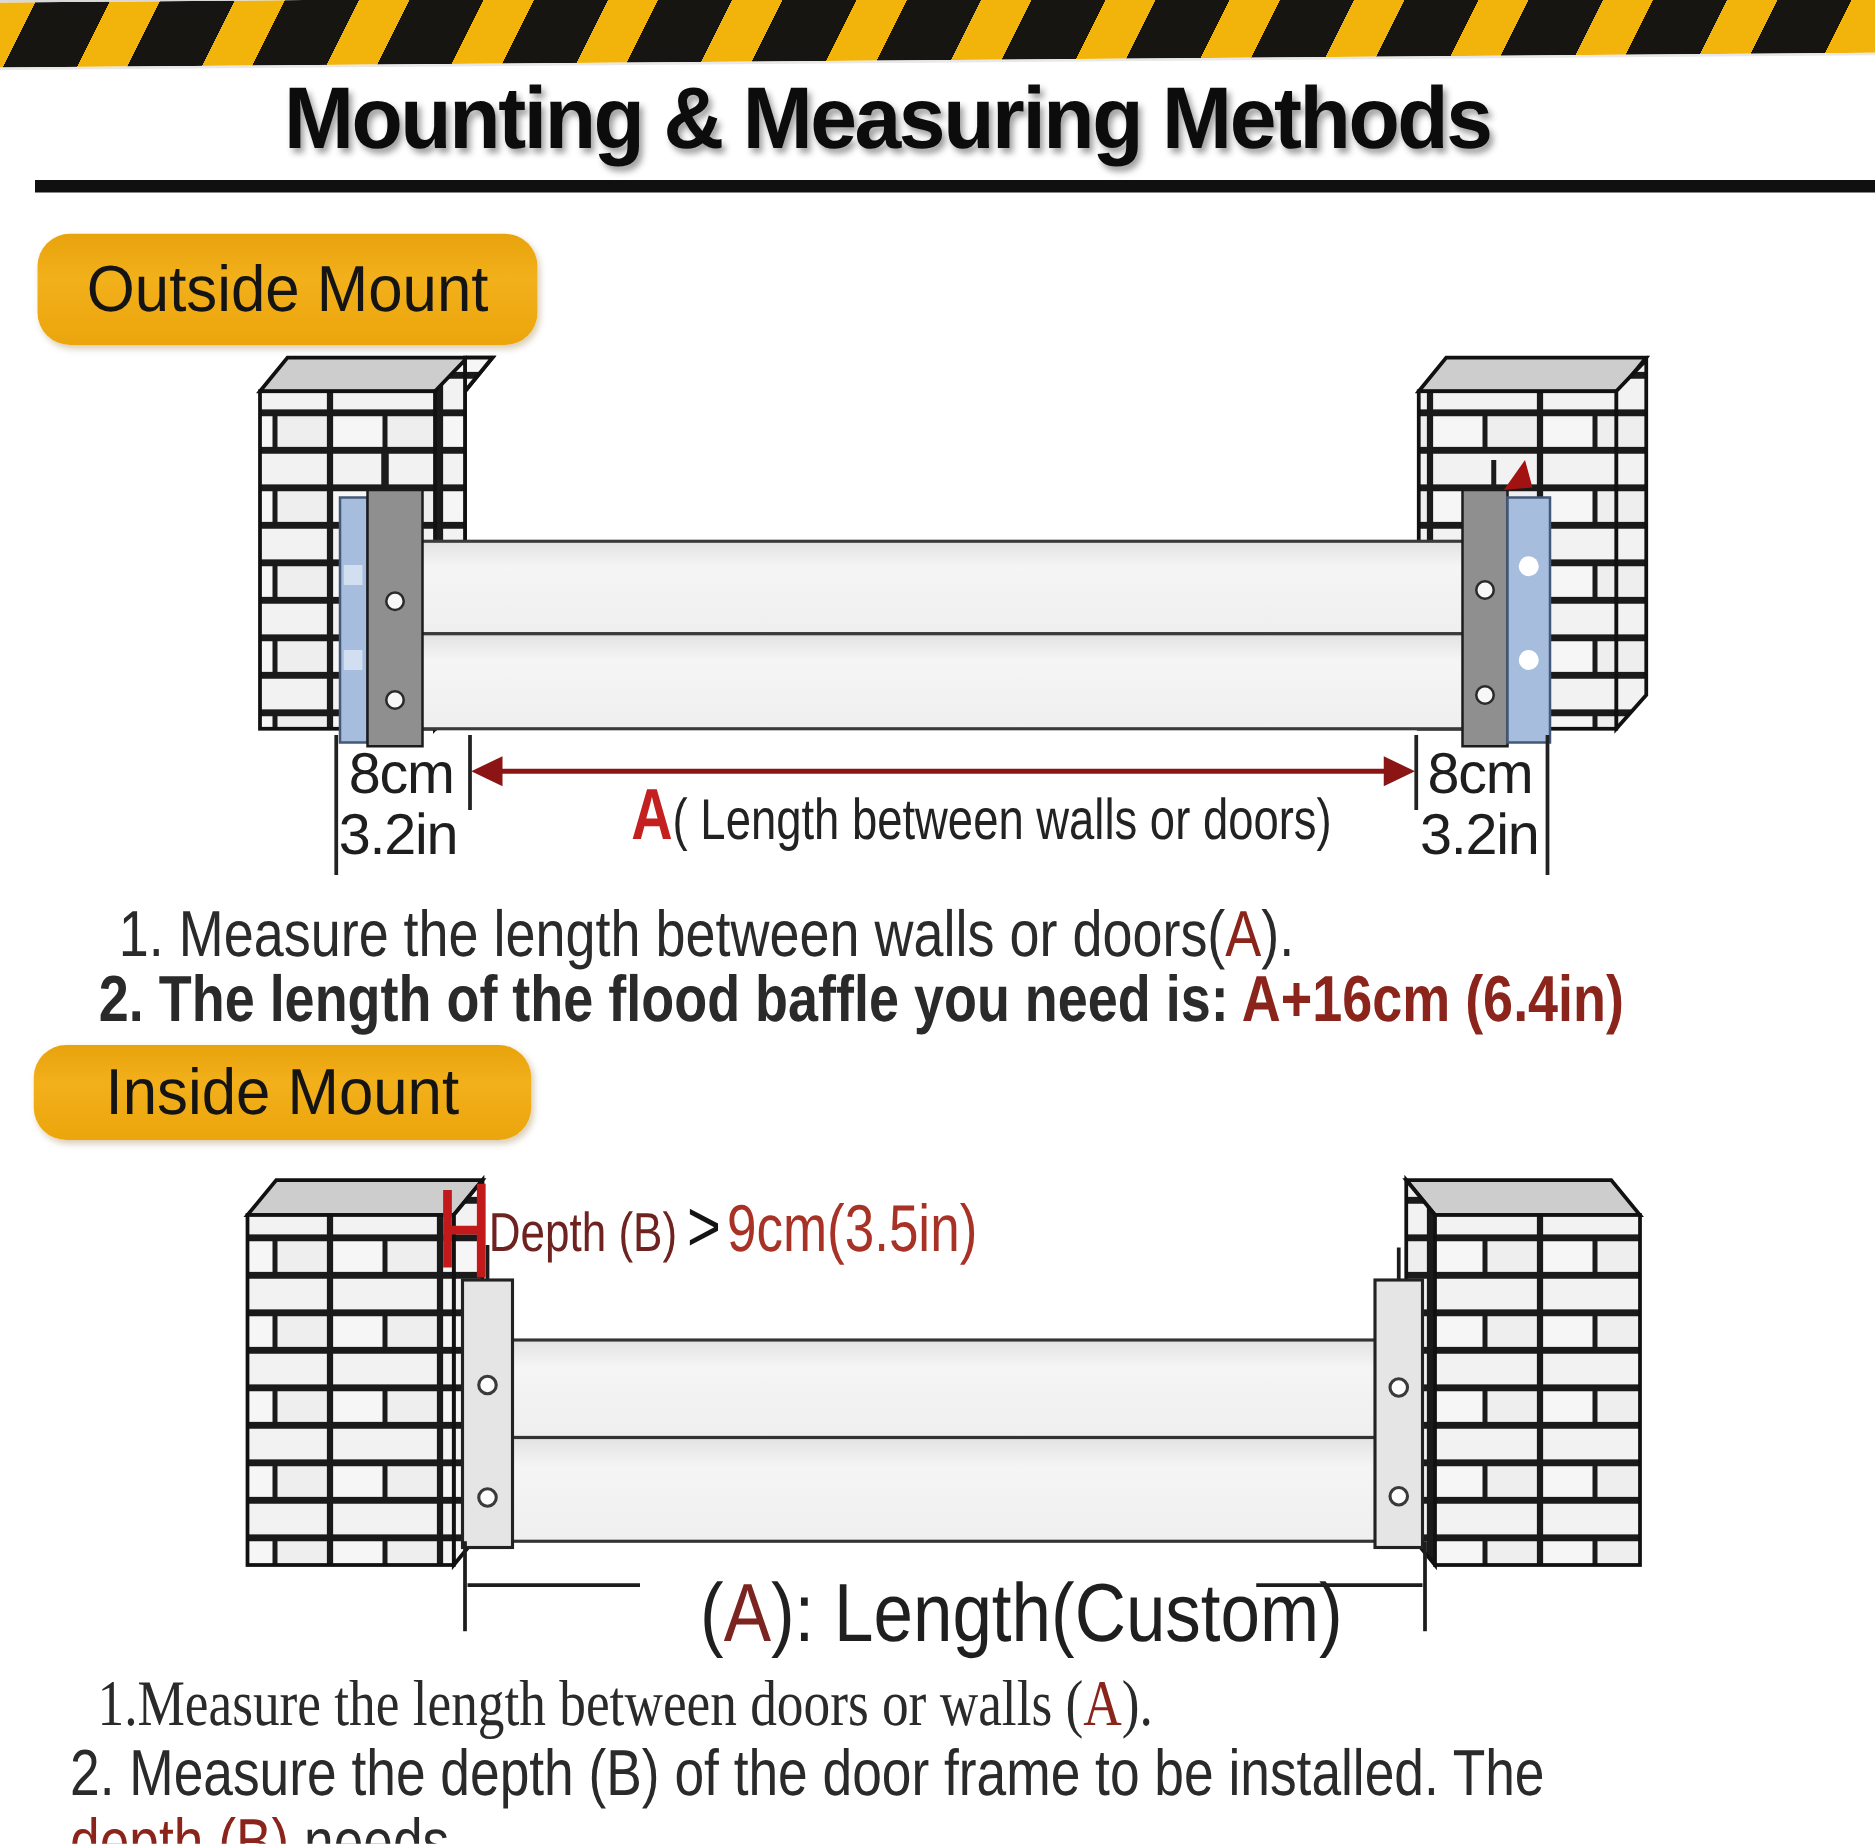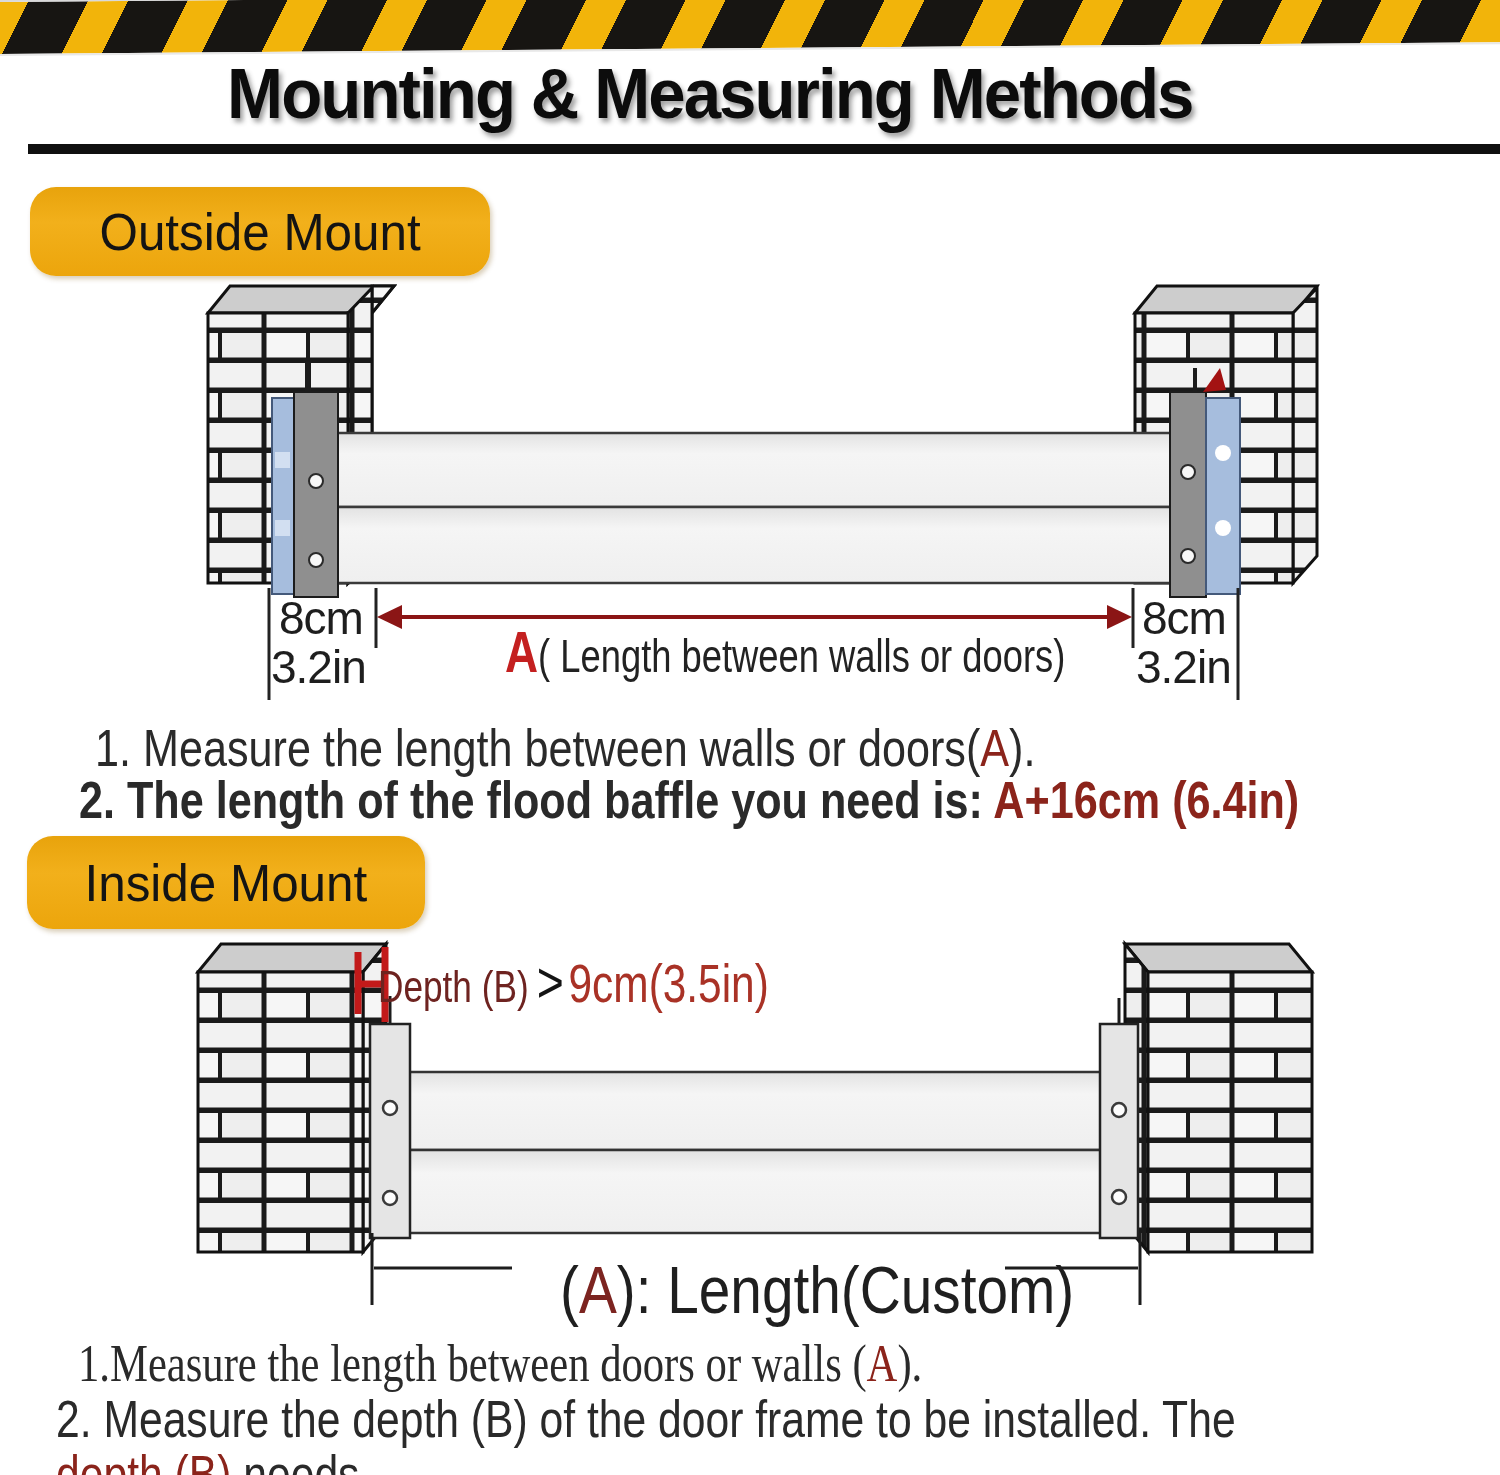--- a/index.html
+++ b/index.html
@@ -29,22 +29,22 @@
   
   .mount-badge{
     position:absolute;display:flex;align-items:center;justify-content:center;
     background:linear-gradient(180deg,#e8a30c 0%,#f2b01b 40%,#eca50c 100%);
     border-radius:26px;box-shadow:2px 3px 5px rgba(120,80,0,0.28);
   }
   .mount-badge span{
     font-size:52px;color:#141414;letter-spacing:0;
     transform:scaleX(0.95);transform-origin:center;white-space:nowrap;
   }
-  #outside-badge{top:187px;left:30px;width:460px;height:89px;}
-  #inside-badge{top:836px;left:27px;width:398px;height:93px;}
+  #outside-badge{top:187px;left:30px;width:400px;height:89px;}
+  #inside-badge{top:836px;left:27px;width:398px;height:76px;}
 
   
   .dim-label{font-size:46px;color:#1e1e1e;letter-spacing:-1px;white-space:nowrap;}
   .cond{display:inline-block;transform-origin:left center;white-space:nowrap;}
   .span-label .a{font-size:58px;font-weight:bold;color:#c42020;}
   .span-label .rest{font-size:46px;color:#222222;}
   .depth-label .lab{font-size:44px;color:#6e2320;}
   .depth-label .gt{font-size:58px;color:#141414;margin:0 6px 0 10px;}
   .depth-label .val{font-size:53px;color:#a93226;}
   .len-label{font-size:66px;color:#1f1f1f;}
@@ -209,21 +209,21 @@
   </g>
 
   <g>
     <line x1="372" y1="1233" x2="372" y2="1305" stroke="#1d1d1d" stroke-width="3"></line>
     <line x1="1140" y1="1233" x2="1140" y2="1305" stroke="#1d1d1d" stroke-width="3"></line>
     <line x1="374" y1="1268" x2="512" y2="1268" stroke="#1d1d1d" stroke-width="3"></line>
     <line x1="1005" y1="1268" x2="1138" y2="1268" stroke="#1d1d1d" stroke-width="3"></line>
   </g>
 </svg>
 
-<div class="abs depth-label" style="left:378px;top:948px;">
+<div class="abs depth-label" style="left:391px;top:948px;">
   <span class="cond" style="transform:scaleX(0.8);">
     <span class="lab">Depth (B)</span><span class="gt">&gt;</span><span class="val">9cm(3.5in)</span>
   </span>
 </div>
 
 <div class="abs len-label" style="left:560px;top:1252px;">
   <span class="cond" style="transform:scaleX(0.86);">
     <span>(</span><span class="a">A</span><span>): Length(Custom)</span>
   </span>
 </div>

